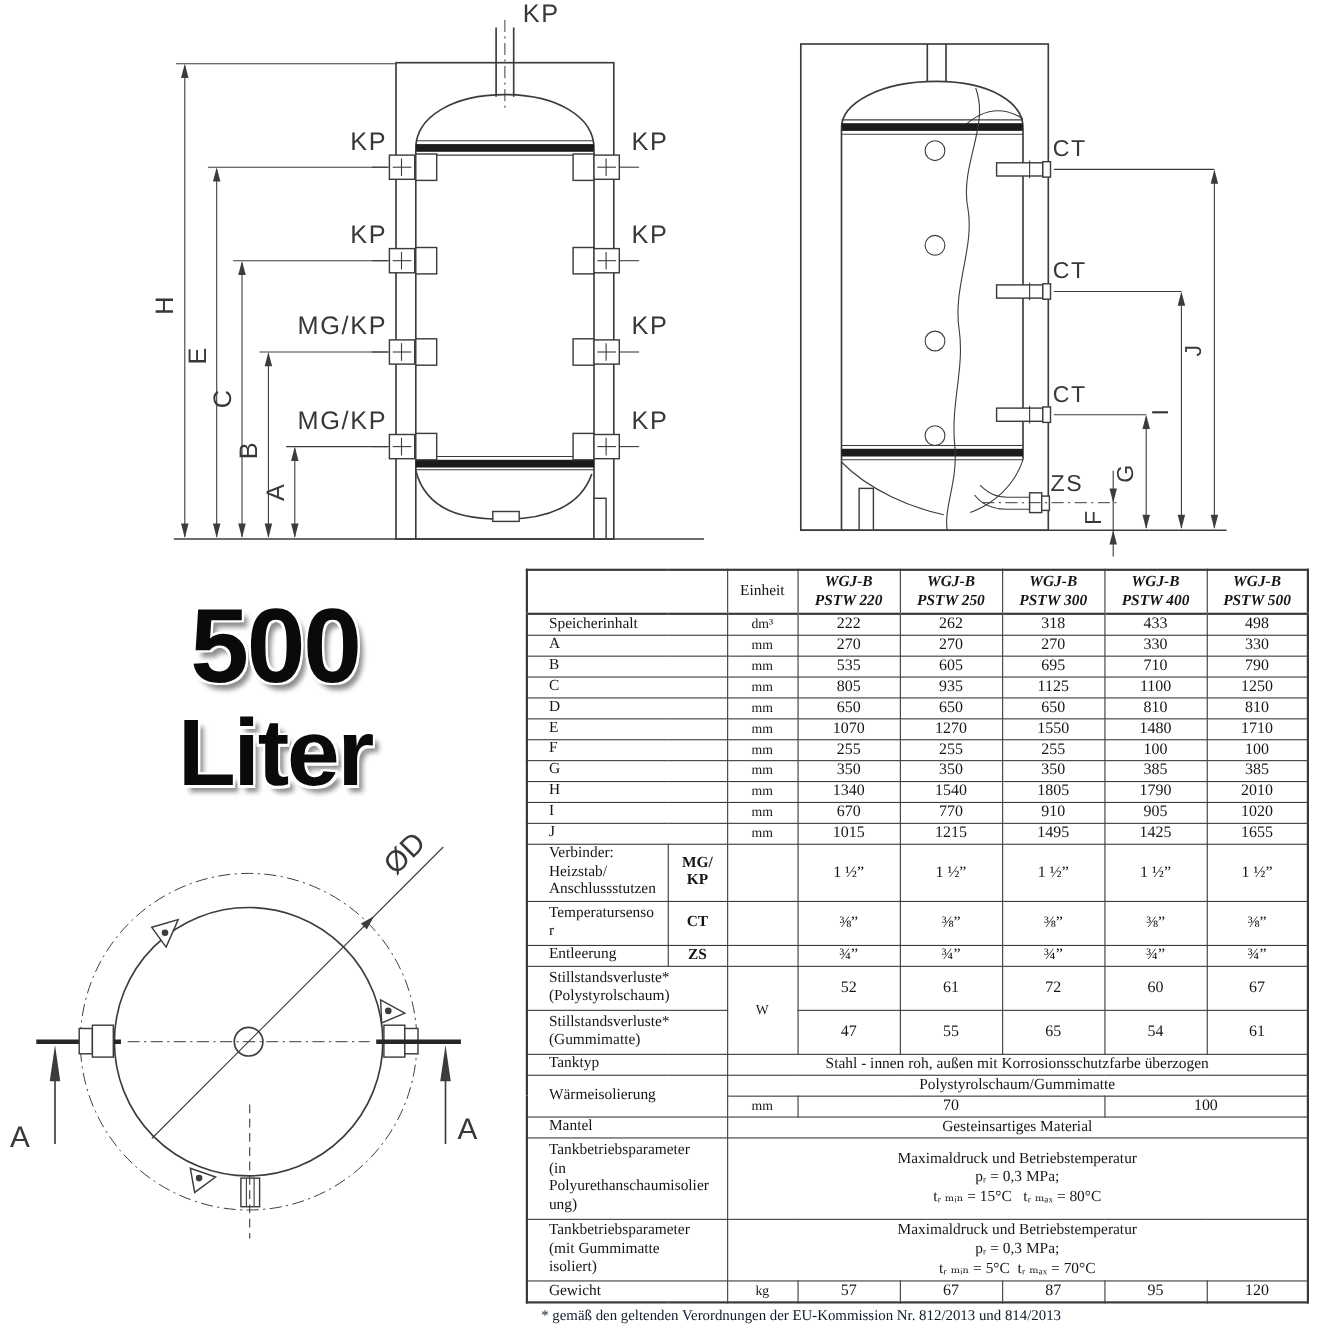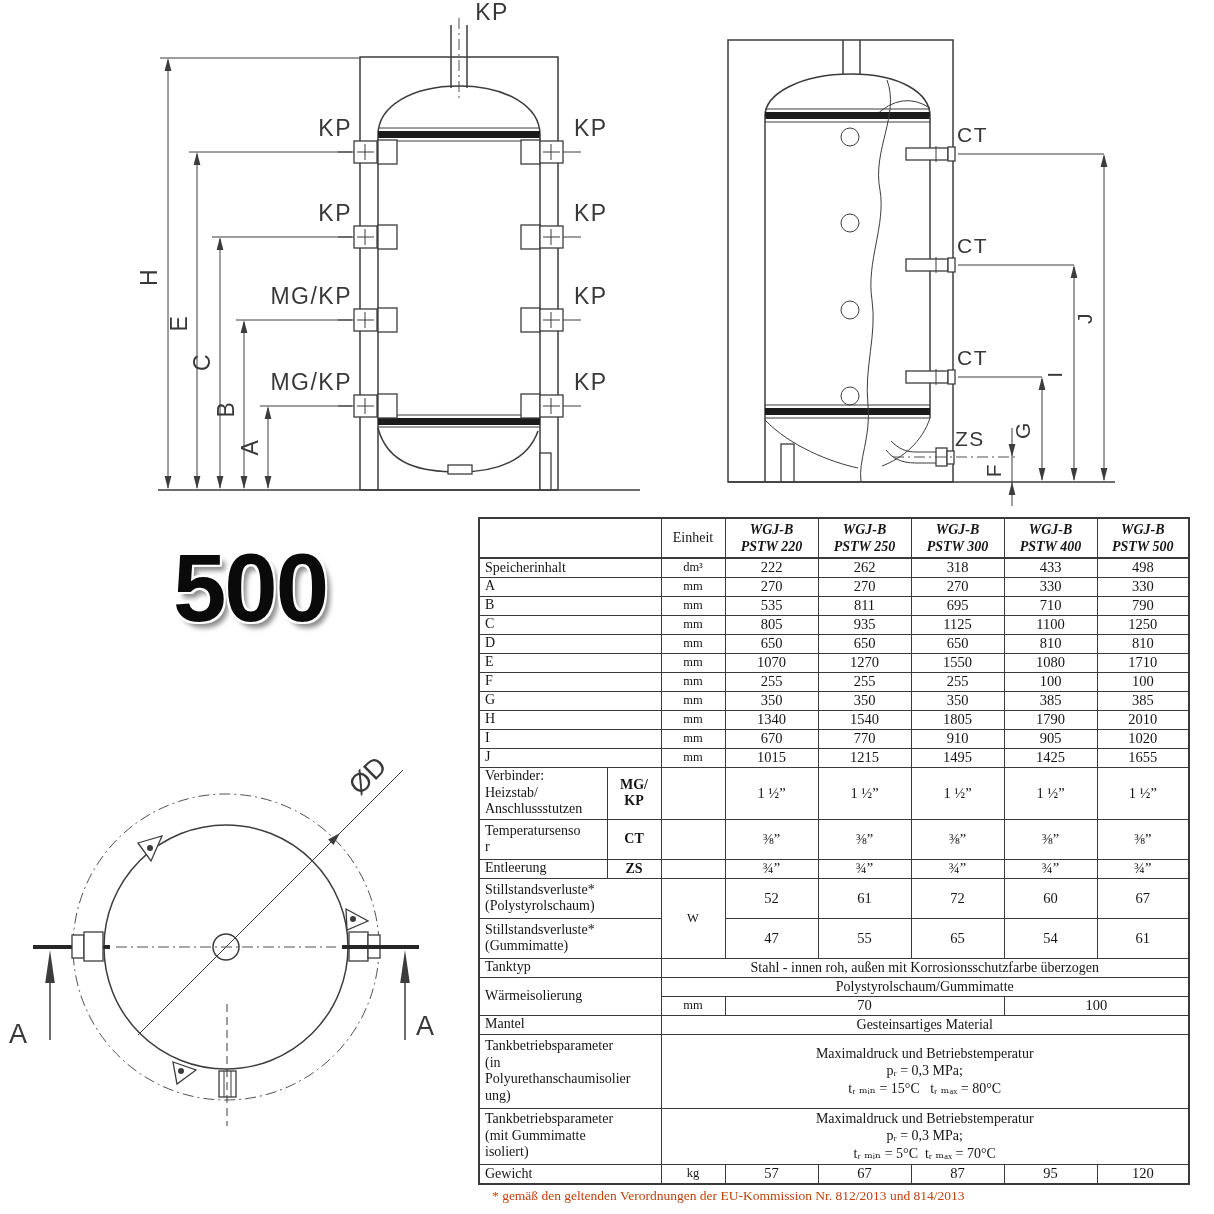--- a/index.html
+++ b/index.html
@@ -27,29 +27,29 @@
      text-shadow:-2px -2px 0 #fff,2px -2px 0 #fff,-2px 2px 0 #fff,2px 2px 0 #fff,5px 6px 5px rgba(0,0,0,0.45);}
   
   .tablewrap{position:absolute;left:478px;top:517px;width:710px;}
   table{border-collapse:collapse;width:710px;table-layout:fixed;
         font-family:"Liberation Serif","DejaVu Serif",serif;color:#151515;border:2px solid #3a3a3a;}
   td,th{border:1px solid #3a3a3a;padding:0 3px;text-align:center;vertical-align:middle;overflow:hidden;}
   thead th{border-bottom:2px solid #3a3a3a;}
   tr.hdr{height:40px;}
   th.model{font-weight:bold;white-space:pre-line;font-size:14px;line-height:17px;font-style:italic;}
   th.unith{font-weight:normal;font-size:14px;}
-  .lbl{text-align:left;white-space:pre-line;padding-left:5px;font-size:14px;line-height:16.5px;}
+  .lbl{text-align:left;white-space:pre-line;padding-left:19px;font-size:14px;line-height:16.5px;}
   .code{font-weight:bold;white-space:pre-line;font-size:14px;line-height:16px;}
   .u{font-size:12.5px;}
   .v{font-size:14.5px;}
   .spantext{font-size:14px;white-space:pre-line;line-height:17.5px;}
   tr.dim{height:19px;} tr.r-verb{height:52px;} tr.r-temp{height:40px;} tr.r-entl{height:19px;}
   tr.r-still{height:40px;margin-top:30px;} tr.r-one{height:19px;} tr.r-tb1{height:74px;} tr.r-tb2{height:56px;}
   tr.r-gew{height:20px;}
-  .footnote{font-family:"Liberation Serif","DejaVu Serif",serif;font-size:13.5px;color:#c2410c;
+  .footnote{font-family:"Liberation Serif","DejaVu Serif",serif;font-size:13.5px;color:#0f172a;
             padding:3px 0 0 14px;text-align:left;}
 </style>
 </head>
 <body>
 
 <div id="page">
 
   <svg style="left:130px;top:0;" width="520" height="510" viewBox="130 0 520 510">
     <defs>
       <g id="portL">
@@ -209,20 +209,21 @@
     <text class="dlab2" x="957" y="365">CT</text>
     <text class="dlab2" x="955" y="446">ZS</text>
     <text class="dlab2" transform="rotate(-90 1092 318)" x="1092" y="318" text-anchor="middle">J</text>
     <text class="dlab2" transform="rotate(-90 1062 374)" x="1062" y="374" text-anchor="middle">I</text>
     <text class="dlab2" transform="rotate(-90 1030 430)" x="1030" y="430" text-anchor="middle">G</text>
     <text class="dlab2" transform="rotate(-90 1001 470)" x="1001" y="470" text-anchor="middle">F</text>
   </svg>
 
   <div class="headline">
     <div class="l1">500</div>
+    <div class="l2">Liter</div>
   </div>
 
   <svg style="left:0;top:730px;" width="470" height="480" viewBox="0 730 470 480">
     <g>
       <circle class="cl" cx="226" cy="947" r="153"></circle>
       <circle class="ln" cx="226" cy="947" r="122"></circle>
       <circle class="ln" cx="226" cy="947" r="13"></circle>
       <line class="cl" x1="116" y1="947" x2="336" y2="947"></line>
       <line class="ln thin" x1="138" y1="1035" x2="403" y2="770"></line>
       <polygon class="arr" points="340,833 333.5,844.9 328.1,839.5"></polygon>
@@ -302,21 +303,21 @@
           <td class="v">270</td>
           <td class="v">270</td>
           <td class="v">270</td>
           <td class="v">330</td>
           <td class="v">330</td>
         </tr>
         <tr class="dim">
           <td class="lbl" colspan="2">B</td>
           <td class="u">mm</td>
           <td class="v">535</td>
-          <td class="v">811</td>
+          <td class="v">605</td>
           <td class="v">695</td>
           <td class="v">710</td>
           <td class="v">790</td>
         </tr>
         <tr class="dim">
           <td class="lbl" colspan="2">C</td>
           <td class="u">mm</td>
           <td class="v">805</td>
           <td class="v">935</td>
           <td class="v">1125</td>
@@ -331,21 +332,21 @@
           <td class="v">650</td>
           <td class="v">810</td>
           <td class="v">810</td>
         </tr>
         <tr class="dim">
           <td class="lbl" colspan="2">E</td>
           <td class="u">mm</td>
           <td class="v">1070</td>
           <td class="v">1270</td>
           <td class="v">1550</td>
-          <td class="v">1080</td>
+          <td class="v">1480</td>
           <td class="v">1710</td>
         </tr>
         <tr class="dim">
           <td class="lbl" colspan="2">F</td>
           <td class="u">mm</td>
           <td class="v">255</td>
           <td class="v">255</td>
           <td class="v">255</td>
           <td class="v">100</td>
           <td class="v">100</td>

